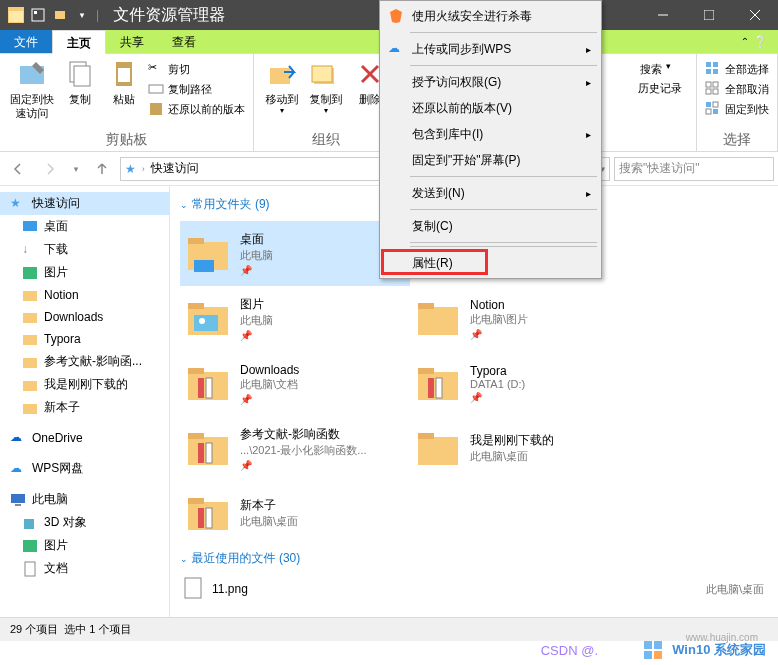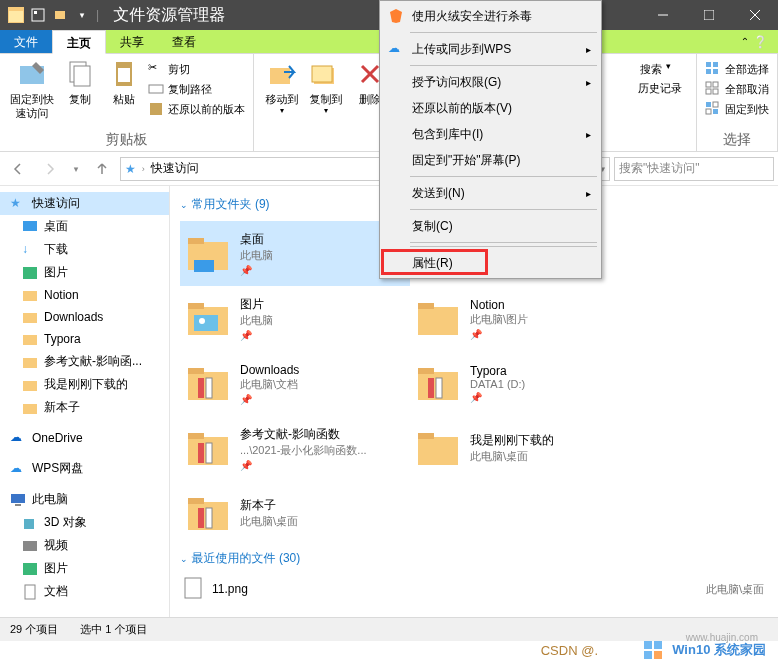--- a/index.html
+++ b/index.html
@@ -41,23 +41,23 @@
 .griditem{width:230px;height:65px;display:flex;align-items:center;gap:8px;padding:2px 4px;cursor:pointer;}
 .griditem.selected{background:#cde8ff;}
 .griditem .fico{width:48px;height:48px;flex-shrink:0;}
 .griditem .txt{display:flex;flex-direction:column;}
 .griditem .txt .name{font-size:12px;}
 .griditem .txt .sub{font-size:11px;color:#777;}
 .griditem .txt .pin{font-size:10px;color:#999;margin-top:2px;}
 .recent-row{display:flex;align-items:center;gap:8px;padding:2px 4px;}
 .recent-row .fico{width:20px;height:24px;}
 .recent-row .loc{margin-left:auto;color:#777;font-size:11px;}
-.statusbar{height:24px;background:#f0f0f0;border-top:1px solid #dadada;display:flex;align-items:center;gap:22px;padding:0 10px;font-size:11px;}
+.statusbar{height:24px;background:#f0f0f0;border-top:1px solid #dadada;display:flex;align-items:center;gap:6px;padding:0 10px;font-size:11px;}
 .watermark{position:absolute;bottom:4px;left:0;right:0;height:22px;display:flex;align-items:center;justify-content:flex-end;gap:8px;padding-right:12px;font-size:13px;opacity:0.8;}
-.watermark .csdn{color:#a16207;position:absolute;right:180px;}
+.watermark .csdn{color:#8b5cf6;position:absolute;right:180px;}
 .ctxmenu{position:absolute;left:379px;top:0;width:223px;background:#f0f0f0;border:1px solid #a0a0a0;box-shadow:2px 2px 4px rgba(0,0,0,0.3);padding:2px;}
 .ctxitem{height:26px;display:flex;align-items:center;padding:0 24px 0 30px;font-size:12px;cursor:pointer;position:relative;}
 .ctxitem .arrow{position:absolute;right:8px;font-size:10px;}
 .ctxitem .cico{position:absolute;left:6px;width:16px;height:16px;}
 .ctxsep{height:1px;background:#c0c0c0;margin:3px 2px 3px 28px;}
 .highlight-box{position:absolute;border:3px solid #f03030;pointer-events:none;}
 svg{display:block;}
 </style>
 </head>
 <body>
@@ -197,20 +197,21 @@
       <div class="rbtn">
         <span class="ico">
             <svg width="32" height="32">
               <line x1="8" y1="8" x2="24" y2="24" stroke="#d04040" stroke-width="3"></line>
               <line x1="24" y1="8" x2="8" y2="24" stroke="#d04040" stroke-width="3"></line>
             </svg>
           </span>
         <span class="lbl">删除</span>
       </div>
     </div>
+    <div class="glabel">组织</div>
   </div>
   <div class="rgroup" style="flex:1;">
     <div class="items" style="justify-content:flex-end;">
       <div class="small-stack" style="align-items:flex-end;padding-right:6px;">
         <div class="small-item">
             <span>搜索</span>
             <span class="sico" style="font-size:9px;">▾</span>
           </div>
         <div class="small-item">
             <span>历史记录</span>
@@ -385,28 +386,20 @@
         <span class="sbico">
           <svg width="16" height="16">
             <rect x="2" y="4" width="10" height="10" fill="#5ab0c8"></rect>
           </svg>
         </span>
         <span>3D 对象</span>
       </div>
     <div class="sbitem">
         <span class="sbico">
           <svg width="16" height="16">
-            <rect x="1" y="3" width="14" height="10" fill="#888"></rect>
-          </svg>
-        </span>
-        <span>视频</span>
-      </div>
-    <div class="sbitem">
-        <span class="sbico">
-          <svg width="16" height="16">
             <rect x="1" y="2" width="14" height="12" fill="#3ab878"></rect>
           </svg>
         </span>
         <span>图片</span>
       </div>
     <div class="sbitem">
         <span class="sbico">
           <svg width="16" height="16">
             <rect x="3" y="1" width="10" height="14" fill="#fff" stroke="#888"></rect>
           </svg>

